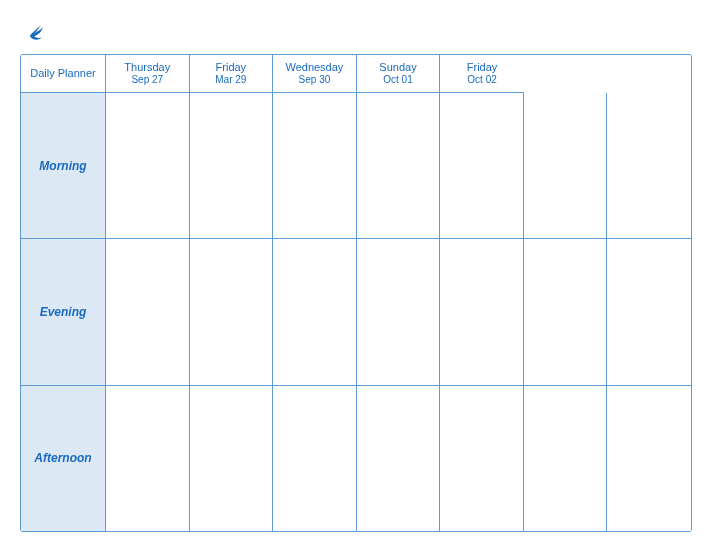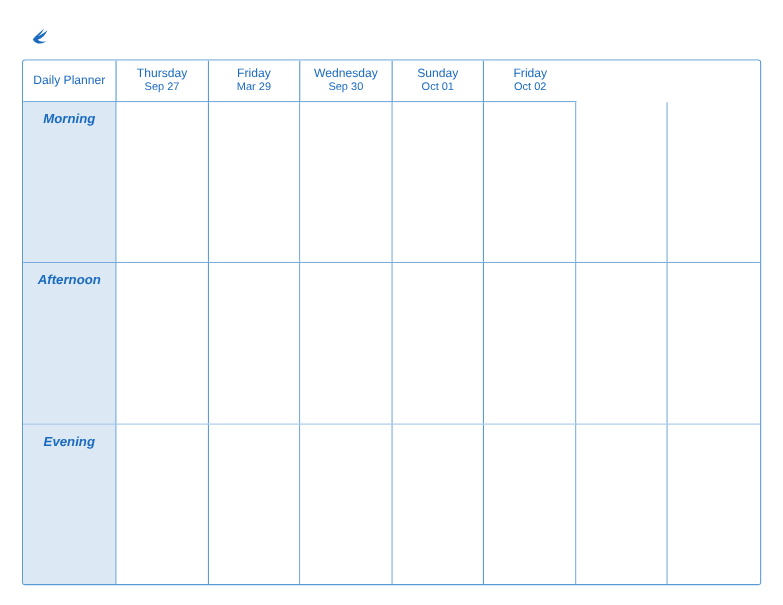--- a/index.html
+++ b/index.html
@@ -124,20 +124,21 @@
     }
 
     .table-row:last-child {
       border-bottom: none;
     }
 
     .row-label-cell {
       background: #dce9f5;
       border-right: 1px solid #5b9bd5;
       display: flex;
+      align-items: center;
       justify-content: center;
       padding: 8px 4px;
     }
 
     .row-label {
       font-size: 12px;
       color: #1a6abf;
       font-weight: bold;
       font-style: italic;
     }
@@ -208,36 +209,36 @@
         <div class="data-cell"></div>
         <div class="data-cell"></div>
         <div class="data-cell"></div>
         <div class="data-cell"></div>
         <div class="data-cell"></div>
         <div class="data-cell"></div>
         <div class="data-cell"></div>
       </div>
       <div class="table-row">
         <div class="row-label-cell">
+          <span class="row-label">Evening</span>
+        </div>
+        <div class="data-cell"></div>
+        <div class="data-cell"></div>
+        <div class="data-cell"></div>
+        <div class="data-cell"></div>
+        <div class="data-cell"></div>
+        <div class="data-cell"></div>
+        <div class="data-cell"></div>
+      </div>
+      <div class="table-row">
+        <div class="row-label-cell">
           <span class="row-label">Afternoon</span>
         </div>
         <div class="data-cell"></div>
         <div class="data-cell"></div>
         <div class="data-cell"></div>
         <div class="data-cell"></div>
         <div class="data-cell"></div>
         <div class="data-cell"></div>
         <div class="data-cell"></div>
       </div>
-      <div class="table-row">
-        <div class="row-label-cell">
-          <span class="row-label">Evening</span>
-        </div>
-        <div class="data-cell"></div>
-        <div class="data-cell"></div>
-        <div class="data-cell"></div>
-        <div class="data-cell"></div>
-        <div class="data-cell"></div>
-        <div class="data-cell"></div>
-        <div class="data-cell"></div>
-      </div>
     </div>
 </div>
 
 </body></html>

